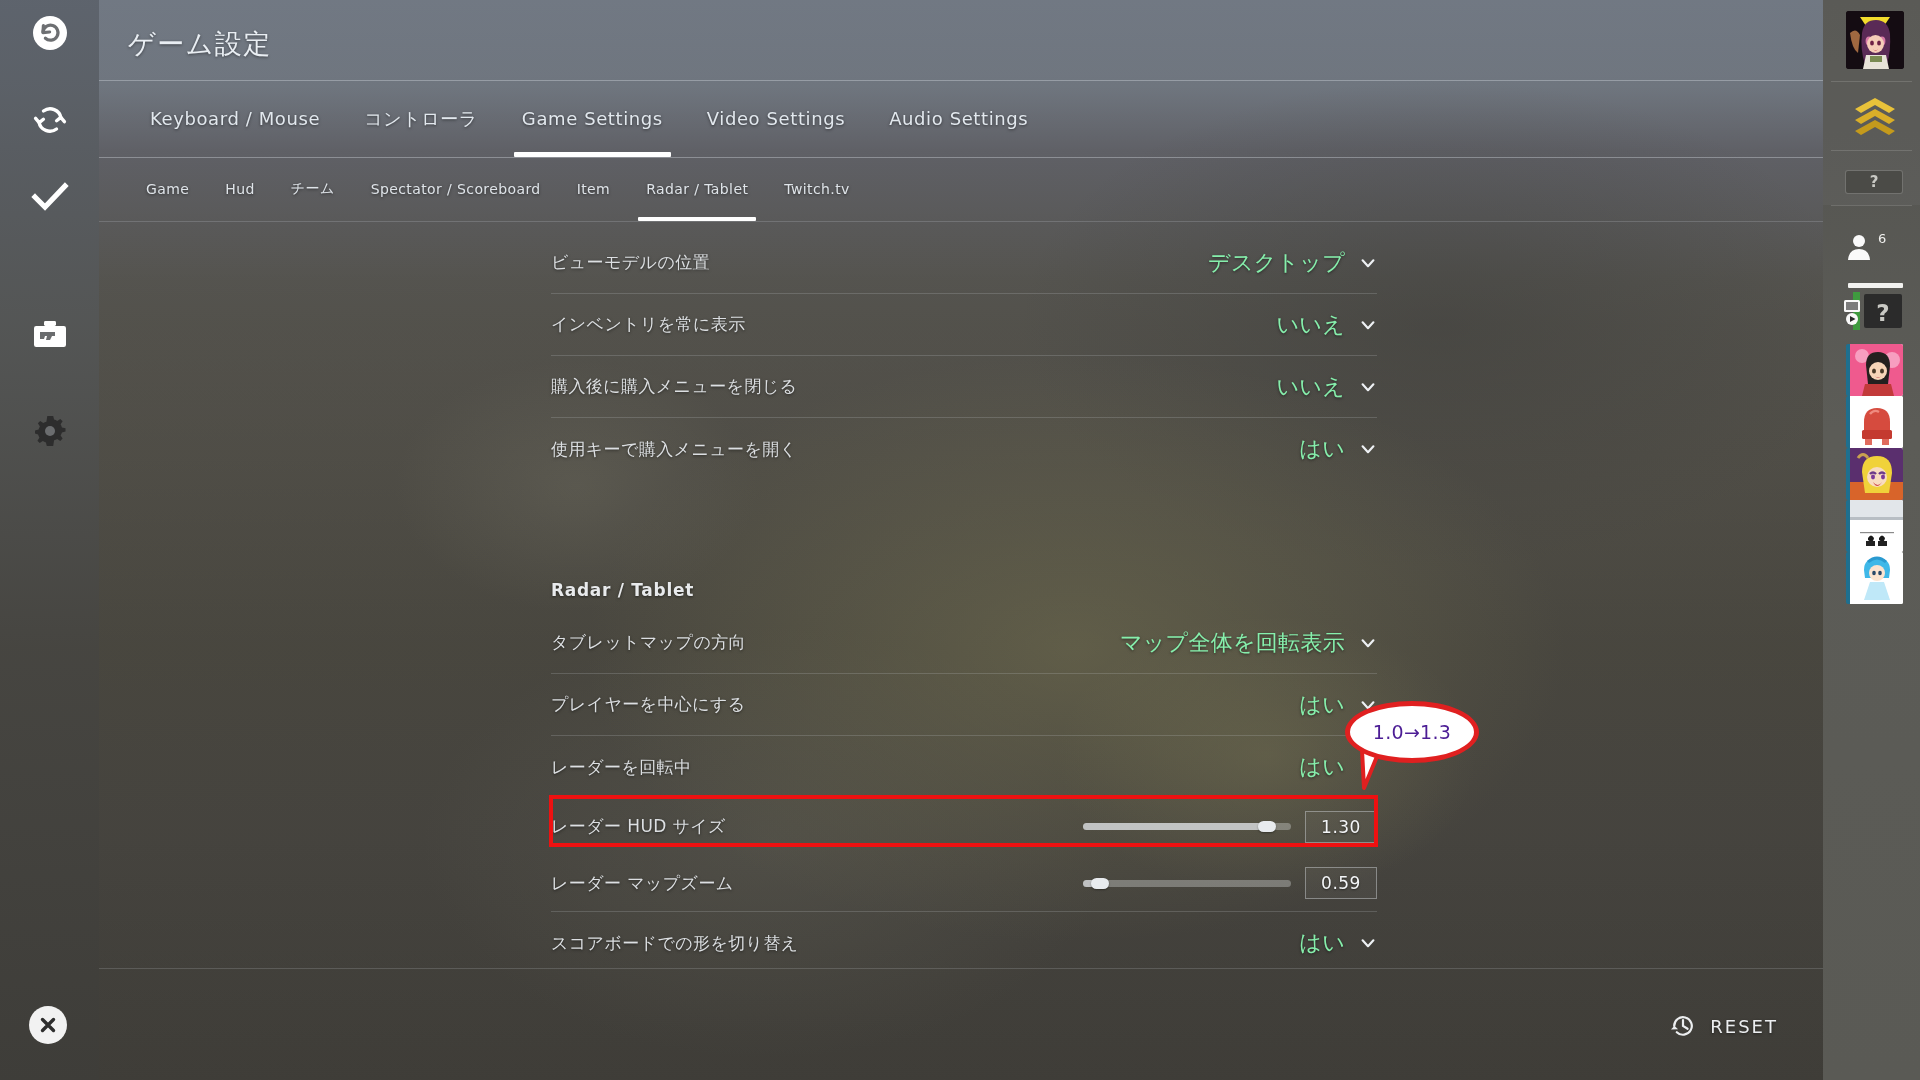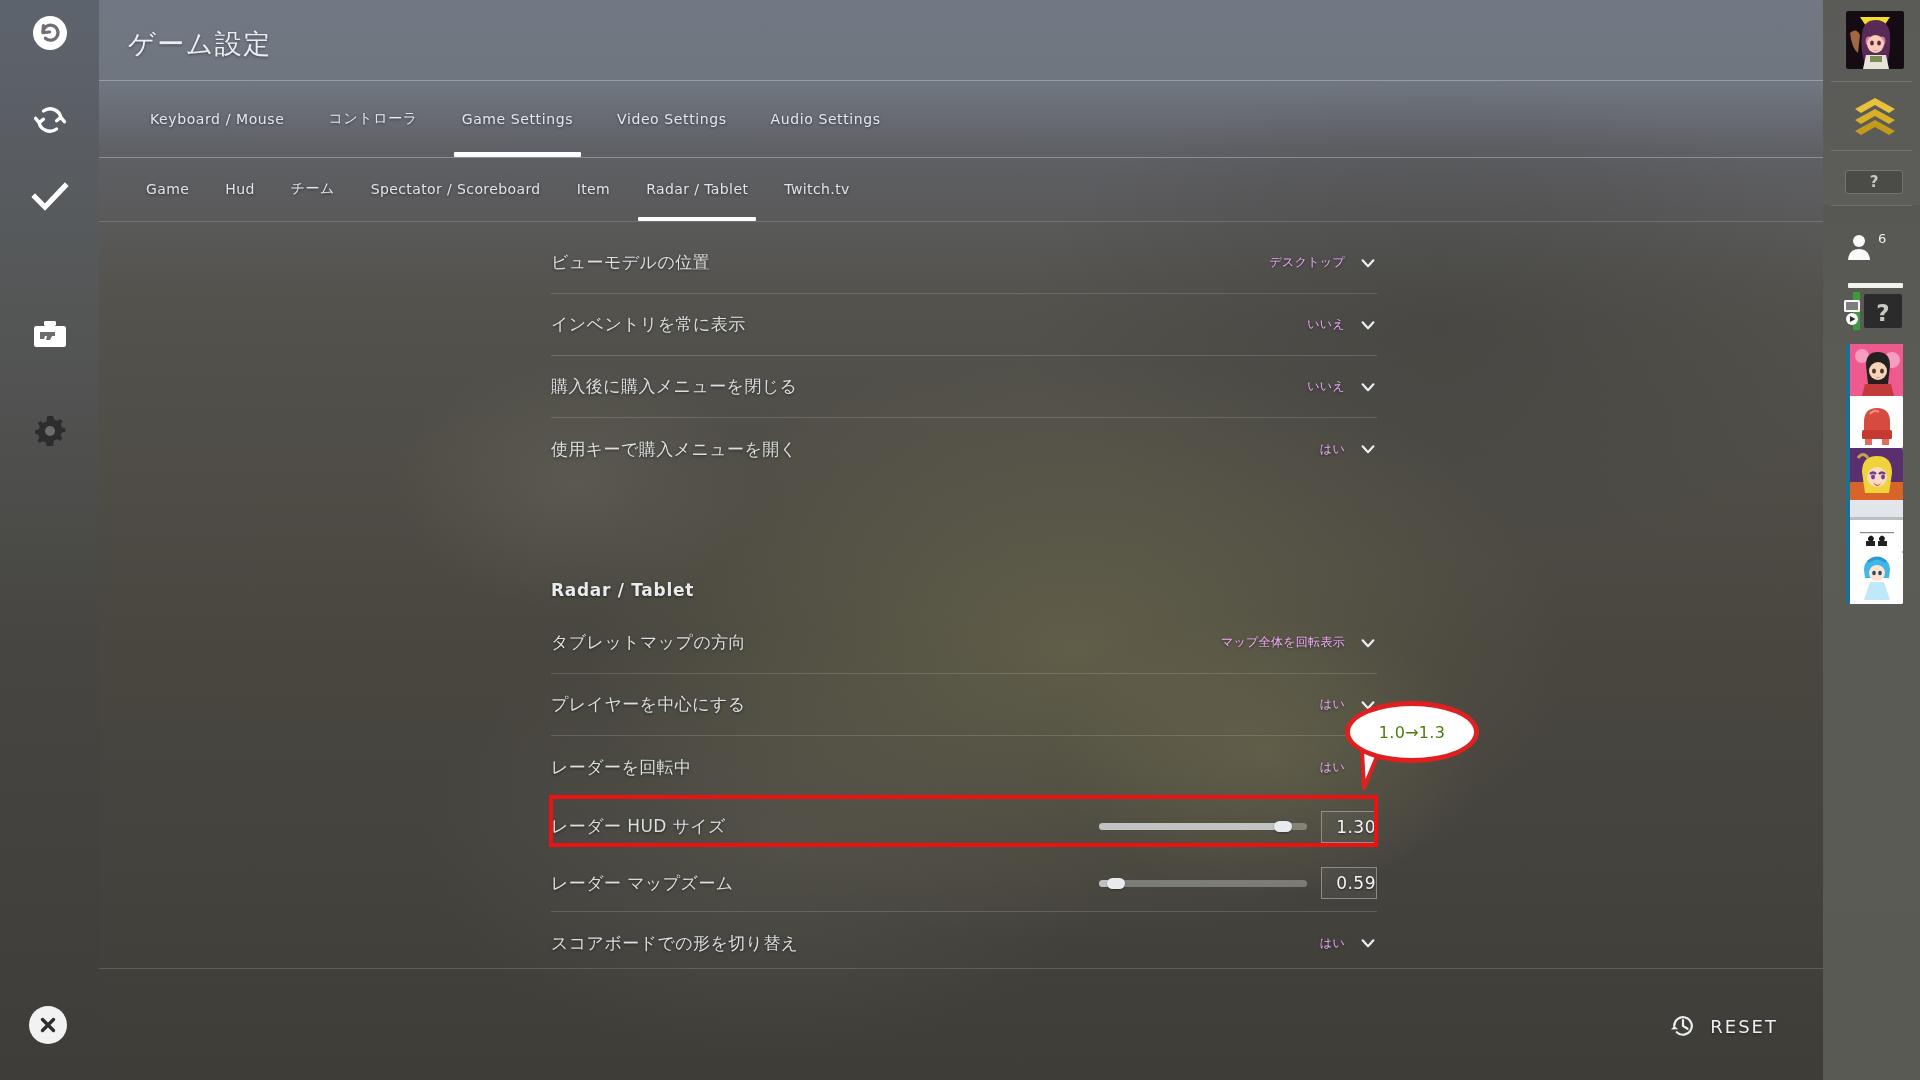--- a/index.html
+++ b/index.html
@@ -70,21 +70,21 @@
   #line-footer{ top:968px; background:rgba(200,206,212,.20); }
 
   
   #main-tabs{
     position:absolute; left:29px; top:80px; height:77px;
     display:flex; align-items:center; gap:0;
   }
   .mtab{
     position:relative; height:77px; display:flex; align-items:center;
     padding:0 22px; cursor:pointer;
-    font-size:14px; letter-spacing:.6px;
+    font-size:18px; letter-spacing:.6px;
     color:#e2e8ee; text-shadow:0 1px 3px rgba(0,0,0,.5);
     font-family:"DejaVu Sans", sans-serif;
   }
   .mtab.active::after{
     content:""; position:absolute; left:14px; right:14px; bottom:0;
     height:5px; background:#ffffff; border-radius:1px;
   }
 
   #sub-tabs{
     position:absolute; left:29px; top:157px; height:64px;
@@ -115,21 +115,21 @@
   .row.no-border{ border-bottom:none; }
   .row-label{
     font-size:17px; color:#dcdfe2; letter-spacing:.4px;
     text-shadow:0 1px 3px rgba(0,0,0,.5);
     font-family:"DejaVu Sans", sans-serif;
   }
   .row-right{
     margin-left:auto; display:flex; align-items:center; gap:14px;
   }
   .row-value{
-    font-size:12px; color:#f0abfc; letter-spacing:.3px;
+    font-size:22px; color:#86efac; letter-spacing:.3px;
     text-shadow:0 1px 3px rgba(0,0,0,.55);
     font-family:"DejaVu Sans", sans-serif;
   }
   .chev{ width:18px; height:18px; display:block; }
 
   .section-head{
     height:74px; display:flex; align-items:flex-end; padding-bottom:12px;
   }
   .section-title{
     font-size:17px; font-weight:bold; color:#e8eaec; letter-spacing:.7px;
@@ -148,22 +148,22 @@
   .slider-fill{
     position:absolute; left:0; top:1px; height:7px;
     background:rgba(232,236,240,.62); border-radius:4px;
   }
   .slider-knob{
     position:absolute; top:-1px; width:18px; height:11px;
     background:#e8ebee; border-radius:6px;
     box-shadow:0 1px 2px rgba(0,0,0,.35);
   }
   .num-box{
-    width:56px; height:32px; border:1px solid rgba(210,215,220,.45);
-    display:flex; align-items:center; justify-content:flex-end;
+    width:72px; height:32px; border:1px solid rgba(210,215,220,.45);
+    display:flex; align-items:center; justify-content:center;
     background:rgba(255,255,255,.04);
   }
   .num-box span{
     font-size:17px; color:#f3f5f7; letter-spacing:.5px;
     font-family:"DejaVu Sans", sans-serif;
     text-shadow:0 1px 2px rgba(0,0,0,.5);
   }
 
   
   #highlight{
@@ -177,21 +177,21 @@
   #callout{
     position:absolute; left:1345px; top:701px; z-index:25;
   }
   #bubble{
     position:relative; width:134px; height:62px;
     background:#ffffff; border:5px solid #e02020;
     border-radius:50%/50%;
     display:flex; align-items:center; justify-content:center;
   }
   #bubble-text{
-    font-size:16px; color:#4d7c0f; letter-spacing:.3px;
+    font-size:19px; color:#4c1d95; letter-spacing:.3px;
     font-family:"DejaVu Sans", sans-serif;
   }
   #bubble-tail{
     position:absolute; left:13px; top:49px; width:22px; height:40px;
   }
 
   
   #scroll-track{
     position:absolute; left:1799px; top:240px; width:6px; height:720px;
   }

